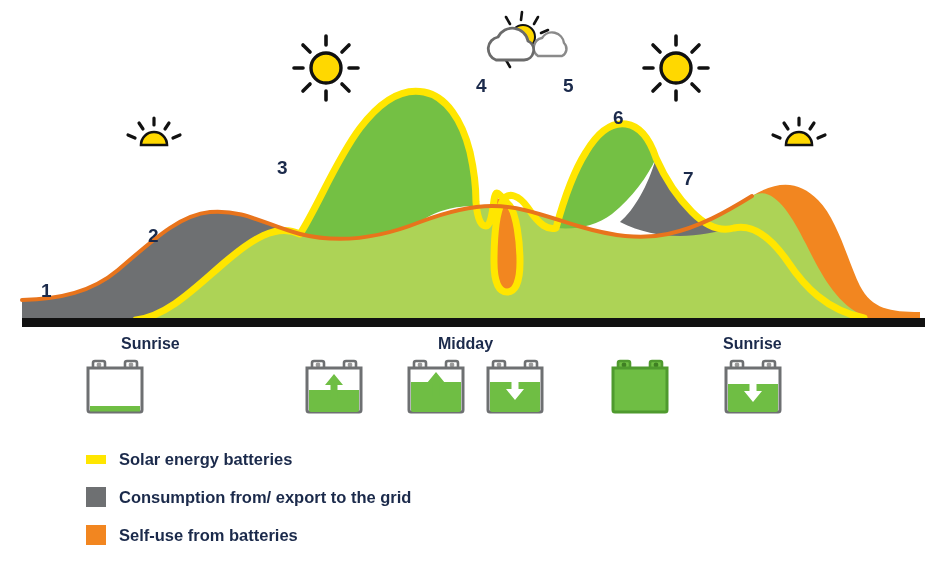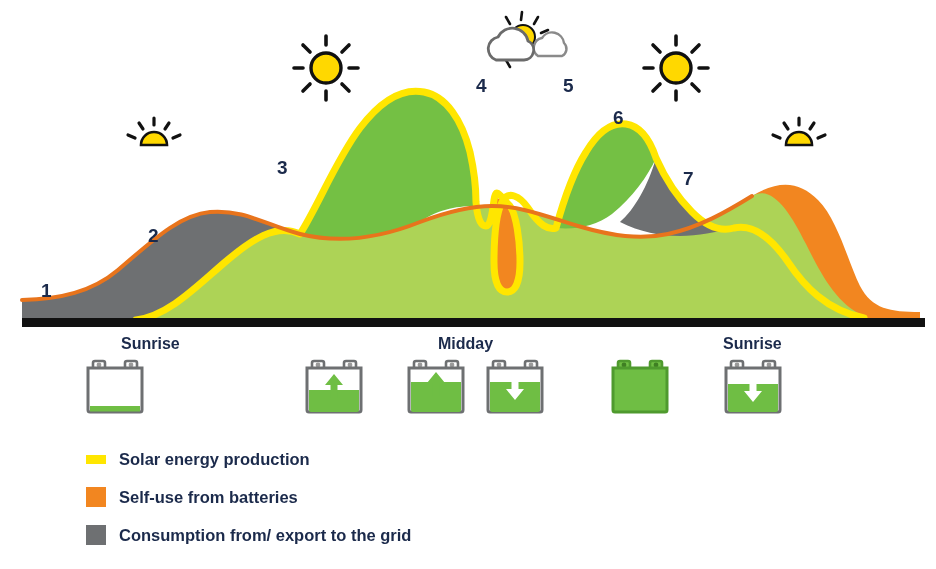--- a/index.html
+++ b/index.html
@@ -276,30 +276,30 @@
     <path d="M4,10 h54 v42 a2,2 0 0 1 -2,2 h-50 a2,2 0 0 1 -2,-2 Z" fill="#ffffff" stroke="#6E7072" stroke-width="3"></path>
     <path d="M6,26 h50 v26 a2,2 0 0 1 -2,2 h-46 a2,2 0 0 1 -2,-2 Z" fill="#6FBE44"></path>
     <path d="M31,44 l-9,-11 h5.5 v-13 h7 v13 h5.5 Z" fill="#ffffff"></path>
   </svg>
 
   <div id="legend">
 
     <div class="legend-col" style="left:86px;top:0;">
       <div class="legend-row">
         <span class="swatch thin" style="background:#FFE600;"></span>
-        <span class="legend-text">Solar energy production</span>
+        <span class="legend-text">Solar energy batteries</span>
+      </div>
+      <div class="legend-row">
+        <span class="swatch" style="background:#6E7072;"></span>
+        <span class="legend-text">Consumption from/ export to the grid</span>
       </div>
       <div class="legend-row">
         <span class="swatch" style="background:#F28620;"></span>
         <span class="legend-text">Self-use from batteries</span>
       </div>
-      <div class="legend-row">
-        <span class="swatch" style="background:#6E7072;"></span>
-        <span class="legend-text">Consumption from/ export to the grid</span>
-      </div>
     </div>
 
     <div class="legend-col" style="left:545px;top:0;">
     </div>
 
   </div>
 
 </div>
 
 </body></html>

